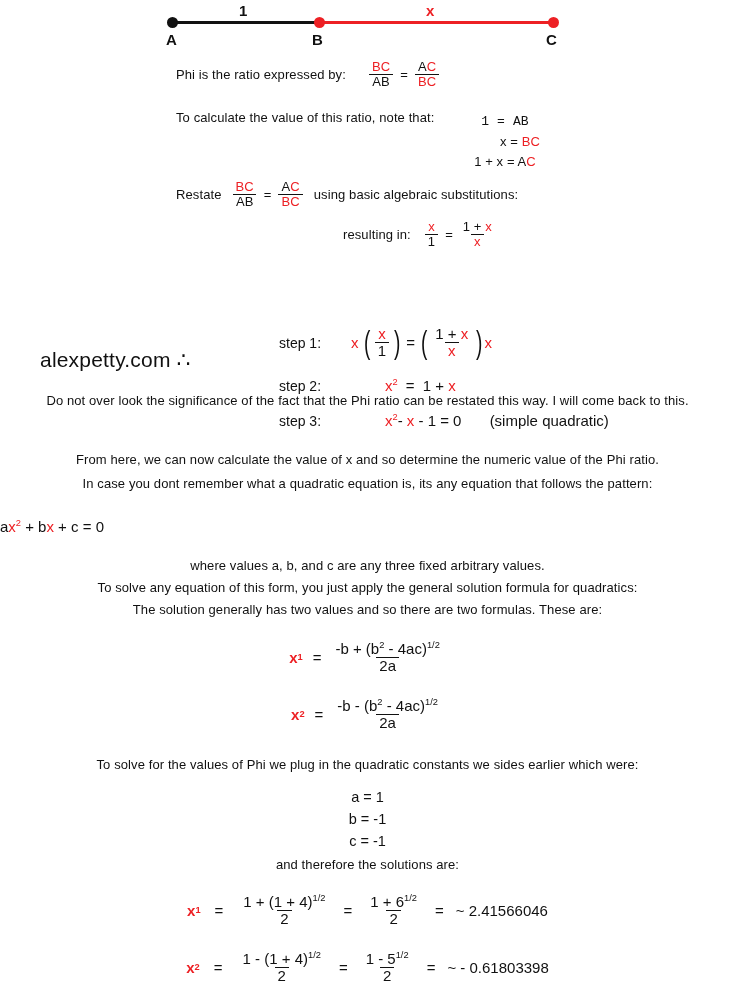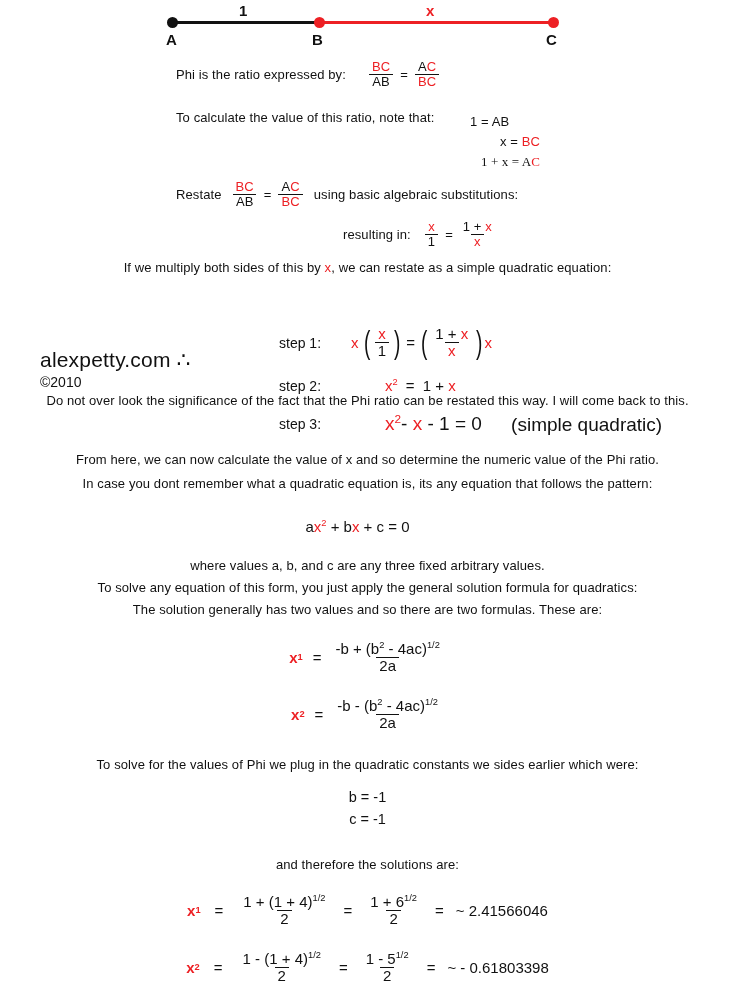--- a/index.html
+++ b/index.html
@@ -59,21 +59,21 @@
   #multiply-line{left:0;top:260px;width:735px;text-align:center;}
   #steps{left:279px;top:298px;}
   .step-row{display:flex;align-items:center;margin-bottom:12px;}
   .step-label{width:62px;font-size:14px;color:#111;}
   #watermark{left:0;top:348px;width:300px;text-align:left;padding-left:40px;}
   .wm-main{font-size:21px;color:#111;letter-spacing:.2px;}
   .wm-sub{font-size:14px;color:#111;margin-top:2px;}
   #donot-line{left:0;top:393px;}
   #from-here-line{left:0;top:452px;}
   #incase-line{left:0;top:476px;}
-  #pattern-eq{left:0;top:518px;width:635px;text-align:center;font-size:15px;margin-left:40px;}
+  #pattern-eq{left:0;top:518px;width:635px;text-align:left;font-size:15px;}
   #where-values-line{left:0;top:558px;}
   #tosolve-any-line{left:0;top:580px;}
   #solution-two-line{left:0;top:602px;}
   #formula1{left:0;top:640px;width:735px;}
   #formula2{left:0;top:697px;width:735px;}
   #tosolve-phi-line{left:0;top:757px;}
   #constants{left:0;top:786px;width:735px;text-align:center;line-height:22px;font-size:14.5px;}
   #therefore-line{left:0;top:857px;}
   #solution1{left:0;top:893px;width:735px;}
   #solution2{left:0;top:950px;width:735px;}
@@ -113,23 +113,23 @@
         <span class="frac">
           <span class="num"><span class="blk">A</span><span class="red">C</span></span>
           <span class="den red">BC</span>
         </span>
       </span>
     </span>
   </div>
 
   <div class="abs txt" id="calc-note-line">To calculate the value of this ratio, note that:</div>
   <div class="abs txt" id="note-values">
-    <div style="text-align:left;width:70px;"><span class="blk">1 = </span><span class="blk">AB</span><span class="red"></span></div>
+    <div style="text-align:center;width:70px;font-family:Liberation Mono, monospace;"><span class="blk">1 = </span><span class="blk">AB</span><span class="red"></span></div>
     <div style="text-align:right;width:70px;"><span class="blk">x = </span><span class="blk"></span><span class="red">BC</span></div>
-    <div style="text-align:right;width:70px;font-family:Liberation Serif, serif;"><span class="blk">1 + x = </span><span class="blk">A</span><span class="red">C</span></div>
+    <div style="text-align:center;width:70px;"><span class="blk">1 + x = </span><span class="blk">A</span><span class="red">C</span></div>
   </div>
 
   <div class="abs txt" id="restate-line">
     <span style="display:inline-flex;align-items:center;">
       <span>Restate</span>
       <span style="display:inline-flex;align-items:center;margin:0 8px;">
         <span class="frac">
           <span class="num red">BC</span>
           <span class="den blk">AB</span>
         </span>
@@ -151,23 +151,20 @@
         <span class="den blk">1</span>
       </span>
       <span class="eq">=</span>
       <span class="frac">
         <span class="num"><span class="blk">1 + </span><span class="red">x</span></span>
         <span class="den red">x</span>
       </span>
     </span>
   </div>
 
-  <div class="abs txt" id="multiply-line">
-    <span class="blk">If we multiply both sides of this by </span><span class="red">x</span><span class="blk">, we can restate as a simple quadratic equation:</span>
-  </div>
 
   <div class="abs" id="steps">
 
     <div class="step-row" style="margin-bottom:16px;margin-top:28px;">
       <span class="step-label">step 1:</span>
       <span style="display:inline-flex;align-items:center;margin-left:10px;font-size:15px;">
         <span class="red">x</span>
         <span class="paren blk" style="margin-left:3px;">(</span>
         <span class="frac">
           <span class="num red">x</span>
@@ -189,31 +186,30 @@
       <span class="step-label">step 2:</span>
       <span style="margin-left:44px;font-size:15px;">
         <span class="red">x</span><span class="red sup">2</span>
         <span class="blk" style="margin:0 4px;">=</span>
         <span class="blk">1 + </span><span class="red">x</span>
       </span>
     </div>
 
     <div class="step-row" style="margin-top:18px;">
       <span class="step-label">step 3:</span>
-      <span style="margin-left:44px;font-size:19px;">
+      <span style="margin-left:44px;font-size:15px;">
         <span class="red">x</span><span class="red sup">2</span><span class="blk">- </span><span class="red">x</span><span class="blk"> - 1  =  0</span>
         <span class="blk" style="margin-left:24px;">(simple quadratic)</span>
       </span>
     </div>
 
   </div>
 
   <div class="abs" id="watermark">
     <div class="wm-main">alexpetty.com ∴</div>
-    <div class="wm-sub">©2010</div>
   </div>
 
   <div class="abs txt line-full" id="donot-line">Do not over look the significance of the fact that the Phi ratio can be restated this way. I will come back to this.</div>
   <div class="abs txt line-full" id="from-here-line">From here, we can now calculate the value of x and so determine the numeric value of the Phi ratio.</div>
   <div class="abs txt line-full" id="incase-line">In case you dont remember what a quadratic equation is, its any equation that follows the pattern:</div>
 
   <div class="abs" id="pattern-eq">
     <span class="blk">a</span><span class="red">x</span><span class="red sup">2</span><span class="blk"> + b</span><span class="red">x</span><span class="blk"> + c  =  0</span>
   </div>
 
@@ -237,20 +233,21 @@
     <span class="eq blk" style="margin:0 8px;">=</span>
     <span class="frac">
       <span class="num blk"><span>-b - (b</span><span class="sup">2</span><span> - 4ac)</span><span class="sup">1/2</span></span>
       <span class="den blk">2a</span>
     </span>
   </div>
 
   <div class="abs txt line-full" id="tosolve-phi-line">To solve for the values of Phi we plug in the quadratic constants we sides earlier which were:</div>
 
   <div class="abs" id="constants">
+    <div>a = 1</div>
     <div>b = -1</div>
     <div>c = -1</div>
   </div>
 
   <div class="abs txt line-full" id="therefore-line">and therefore the solutions are:</div>
 
   <div class="abs formula-row" id="solution1">
     <span class="red bold">x</span>
       <span class="red subsc bold">1</span>
     <span class="eq blk" style="margin:0 14px;">=</span>

